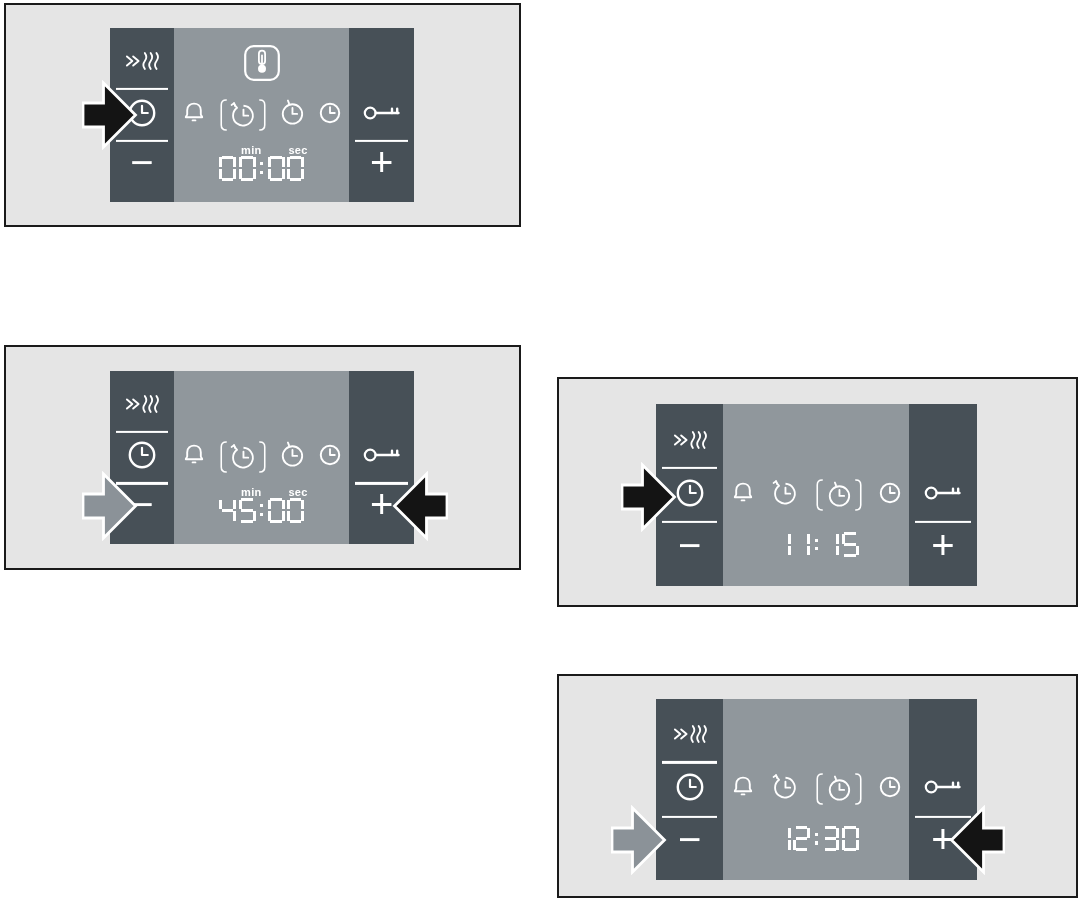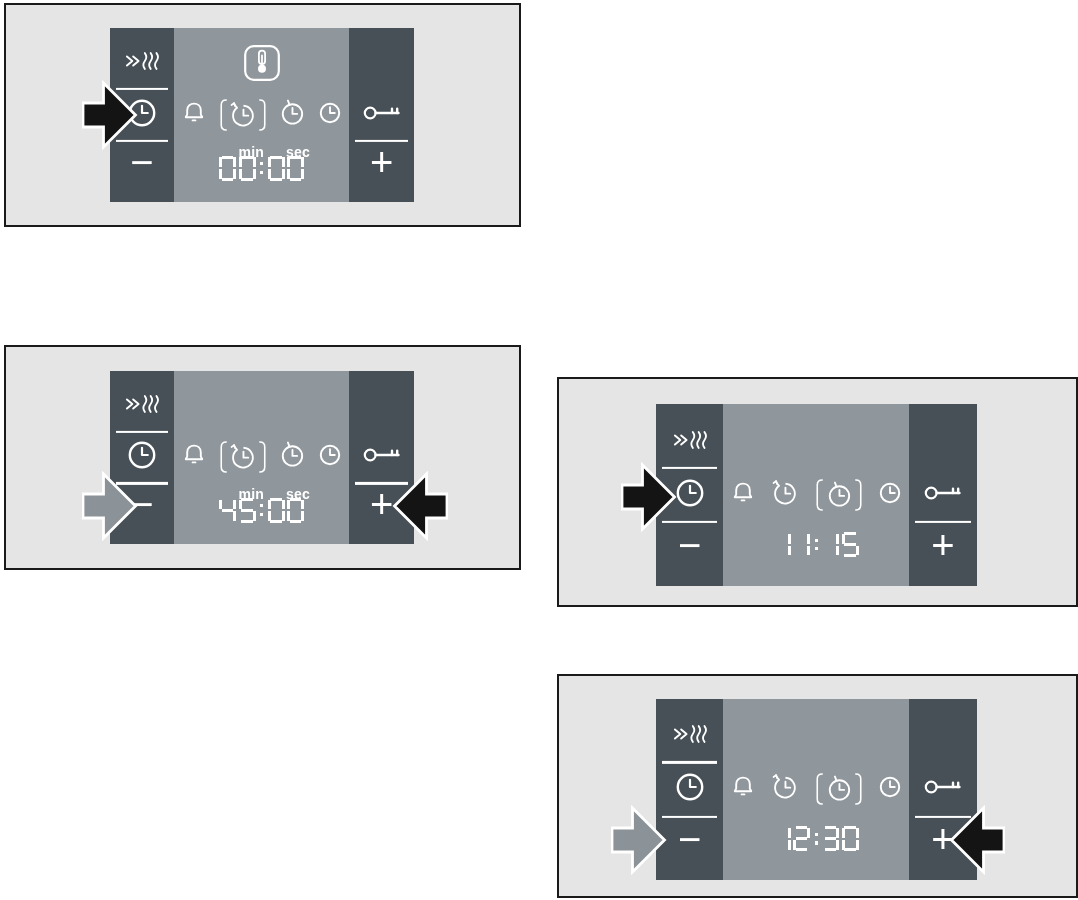--- a/index.html
+++ b/index.html
@@ -20,21 +20,21 @@
   .sep{position:absolute;left:9%;right:9%;height:2.2px;background:#fff;transform:translateY(-50%);}
   .sep35{top:35%;} .sep65{top:65%;}
   .icon-row{display:flex;align-items:center;justify-content:space-between;
             align-self:center;width:100%;box-sizing:border-box;padding:0 7px;}
   .bracketed{display:flex;align-items:center;gap:1px;}
   .pm{color:#fff;font-family:"Liberation Sans",sans-serif;font-size:40px;line-height:1;
       font-weight:400;display:flex;align-items:center;justify-content:center;}
   
   .time-block{position:relative;padding-top:12px;}
   .time-block.no-labels{padding-top:0;}
-  .time-label{position:absolute;top:0;color:#fff;font-size:14px;font-weight:bold;letter-spacing:.3px;}
+  .time-label{position:absolute;top:0;color:#fff;font-size:11px;font-weight:bold;letter-spacing:.3px;}
   .lbl-min{left:38%;transform:translateX(-50%);}
   .lbl-sec{left:93%;transform:translateX(-50%);}
   .seg-time{display:flex;gap:2.5px;}
   .seg{position:relative;display:inline-block;width:17px;height:25px;}
   .seg i{position:absolute;background:#fff;}
   .s-a{top:0;left:2.8px;right:2.8px;height:3px;}
   .s-g{top:11px;left:2.8px;right:2.8px;height:3px;}
   .s-d{bottom:0;left:2.8px;right:2.8px;height:3px;}
   .s-f{top:1.8px;left:0;width:3px;height:9.6px;}
   .s-b{top:1.8px;right:0;width:3px;height:9.6px;}

